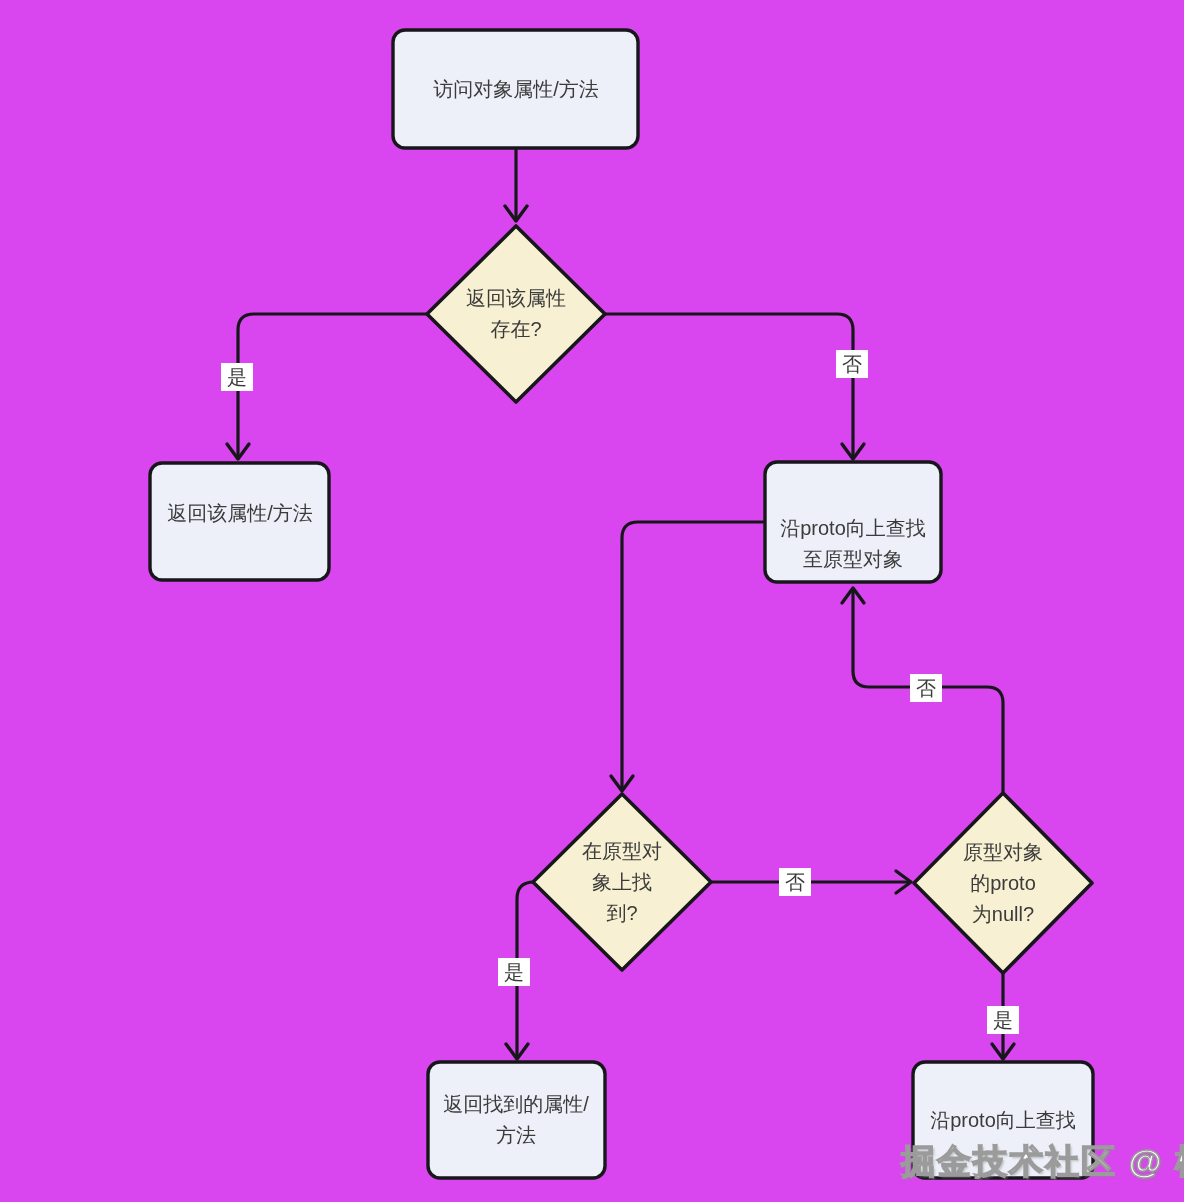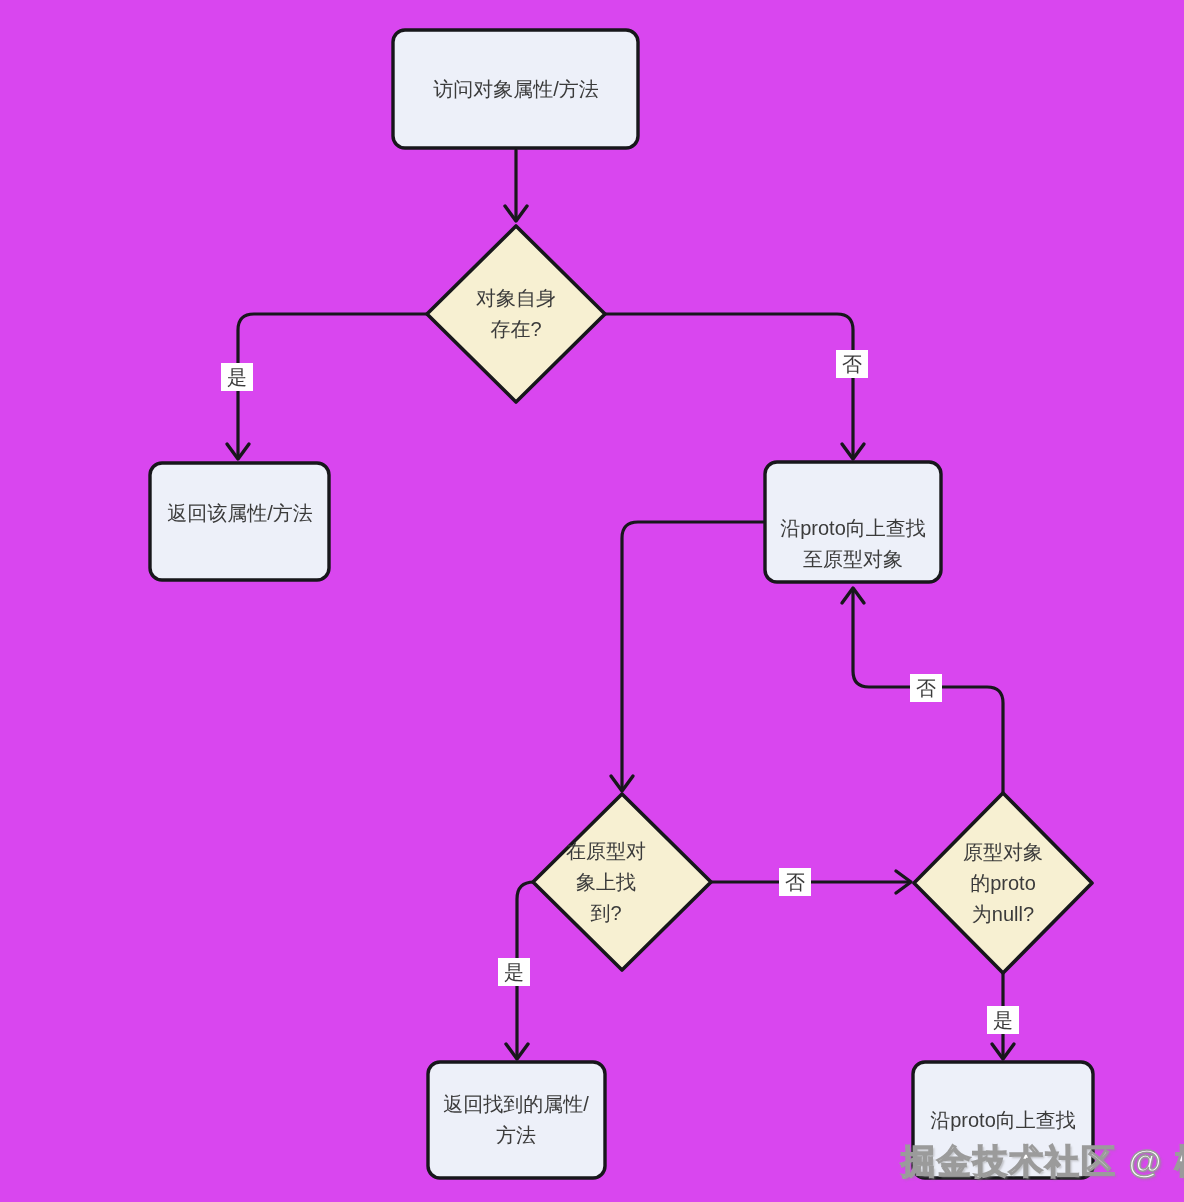--- a/index.html
+++ b/index.html
@@ -115,26 +115,26 @@
     <polygon class="shape-diamond" points="516,226 605,314 516,402 427,314"></polygon>
     <rect class="shape-rect" x="150" y="463" width="179" height="117" rx="12"></rect>
     <rect class="shape-rect" x="765" y="462" width="176" height="120" rx="12"></rect>
     <polygon class="shape-diamond" points="622,794 711,882 622,970 533,882"></polygon>
     <polygon class="shape-diamond" points="1003,793 1092,883 1003,973 914,883"></polygon>
     <rect class="shape-rect" x="428" y="1062" width="177" height="116" rx="12"></rect>
     <rect class="shape-rect" x="913" y="1062" width="180" height="116" rx="12"></rect>
   </svg>
 
   <div class="node-label" style="left:516px; top:89px;">访问对象属性/方法</div>
-  <div class="node-label" style="left:516px; top:314px;">对象自身
+  <div class="node-label" style="left:516px; top:314px;">返回该属性
 存在?</div>
   <div class="node-label" style="left:240px; top:513px;">返回该属性/方法</div>
   <div class="node-label" style="left:853px; top:544px;">沿proto向上查找
 至原型对象</div>
-  <div class="node-label" style="left:606px; top:882px;text-align:center;">在原型对
+  <div class="node-label" style="left:622px; top:882px;text-align:center;">在原型对
 象上找
 到?</div>
   <div class="node-label" style="left:1003px; top:883px;">原型对象
 的proto
 为null?</div>
   <div class="node-label" style="left:516px; top:1120px;">返回找到的属性/
 方法</div>
   <div class="node-label" style="left:1003px; top:1120px;">沿proto向上查找</div>
 
   <div class="edge-label" style="left:237px; top:377px;">是</div>

